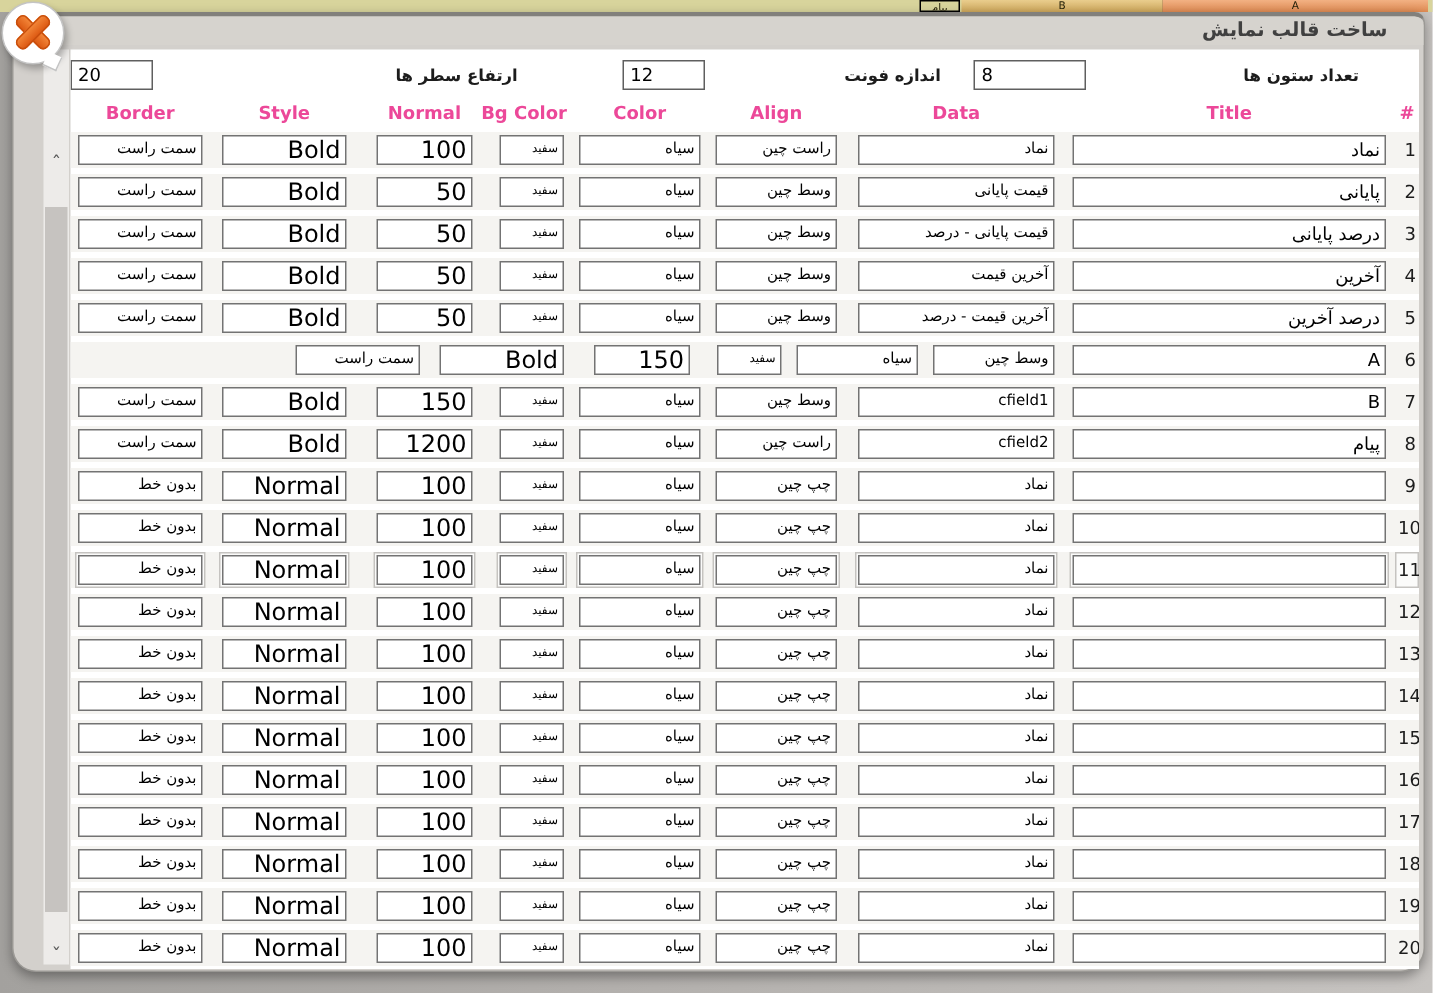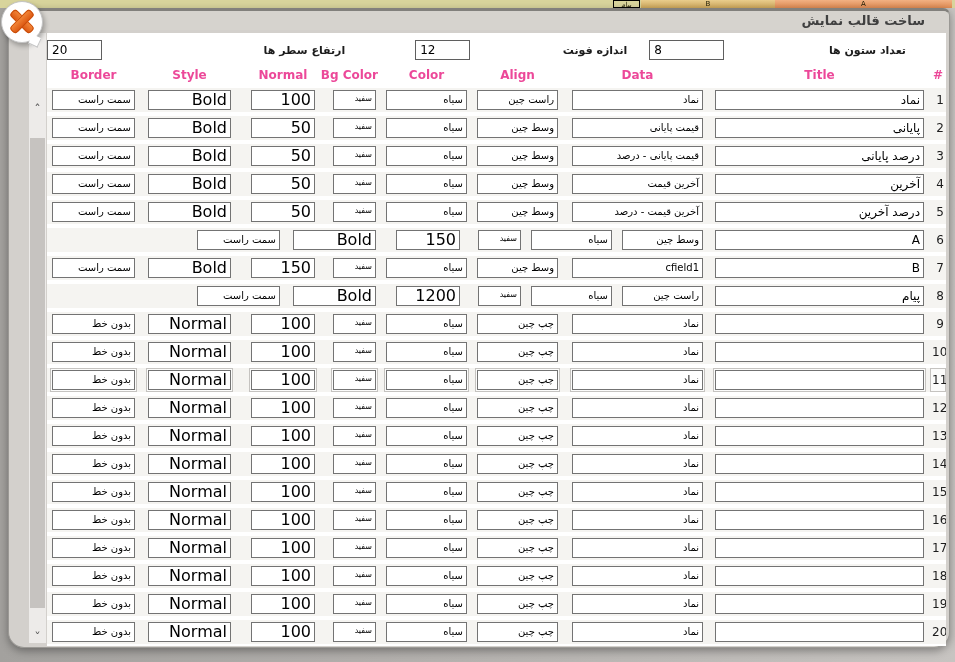--- a/index.html
+++ b/index.html
@@ -316,20 +316,23 @@
             <div class="inputbox">سمت راست</div>
           </div>
       </div>
         <div class="row">
         <div class="c-num cellwrap">
             <div class="numtext">8</div>
           </div>
         <div class="c-title cellwrap">
             <div class="inputbox">پیام</div>
           </div>
+        <div class="c-data cellwrap">
+            <div class="inputbox">cfield2</div>
+          </div>
         <div class="c-align cellwrap">
             <div class="inputbox">راست چین</div>
           </div>
         <div class="c-color cellwrap">
             <div class="inputbox">سیاه</div>
           </div>
         <div class="c-bg cellwrap">
             <div class="inputbox">سفید</div>
           </div>
         <div class="c-width cellwrap">

